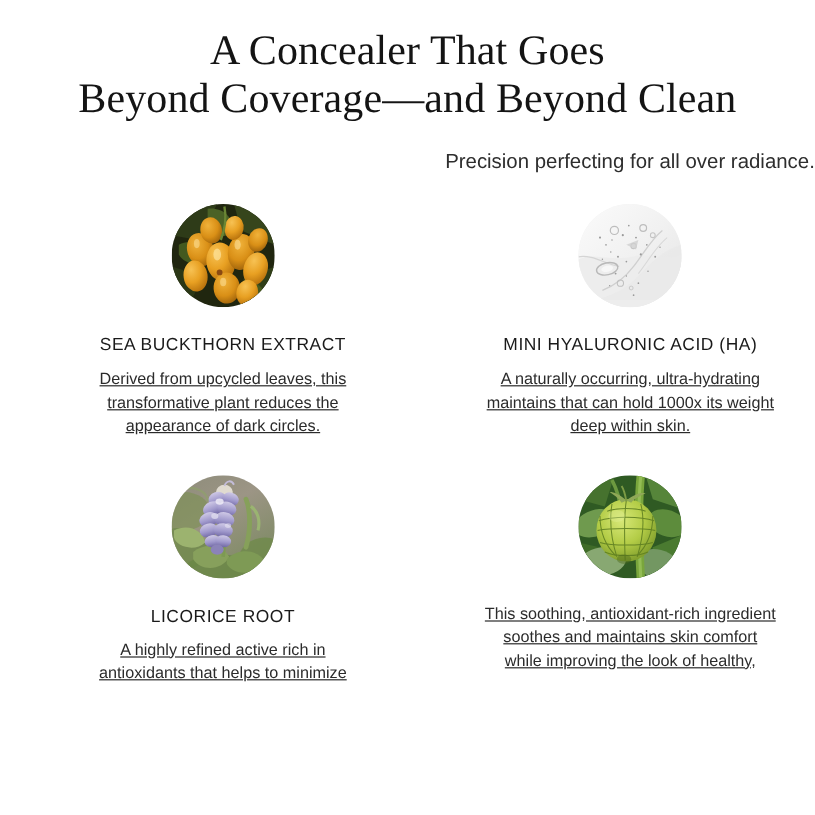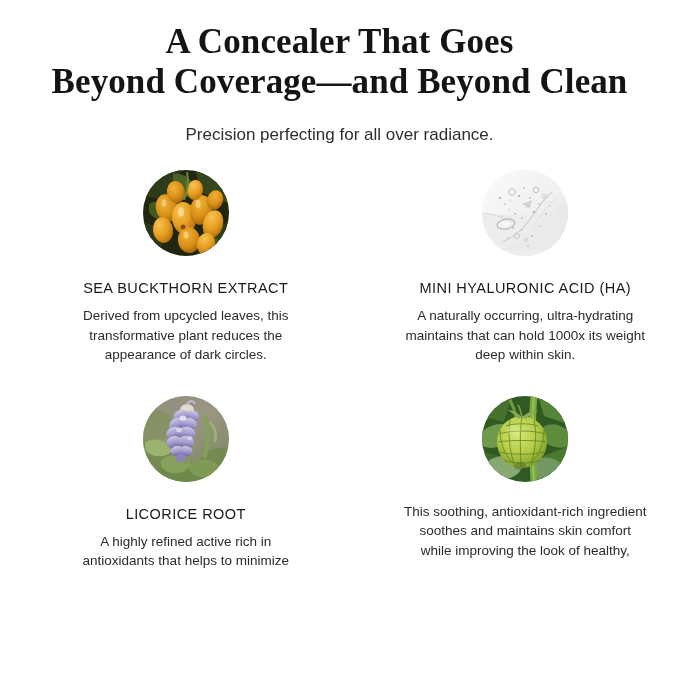--- a/index.html
+++ b/index.html
@@ -24,37 +24,38 @@
   
   .header {
     padding-top: 22px;
     text-align: center;
   }
   .headline {
     font-family: "Liberation Serif", serif;
     font-size: 35px;
     line-height: 40px;
     color: #141414;
-    font-weight: 700;
+    font-weight: 400;
     letter-spacing: 0.1px;
     margin: 0;
     padding: 0 30px;
   }
   .headline .line {
     display: block;
     white-space: nowrap;
   }
   .subtitle {
     font-family: "Liberation Sans", sans-serif;
     font-size: 17px;
     line-height: 22px;
     color: #2e2e2e;
     font-weight: 400;
     margin: 0;
     padding-top: 22px;
+    text-align: right;
   }
 
   
   .grid {
     position: absolute;
     top: 170px;
     left: 16px;
     width: 679px;
     display: grid;
     grid-template-columns: 1fr 1fr;
@@ -102,20 +103,21 @@
     font-size: 13.5px;
     line-height: 19.5px;
     color: #2b2b2b;
     font-weight: 400;
     margin: 0;
     padding-top: 10px;
   }
   .ing-desc .dline {
     display: block;
     white-space: nowrap;
+    text-decoration: underline;
   }
 </style>
 </head>
 <body>
 
 <div class="page">
 
   <div class="header">
     <h1 class="headline">
       <span class="line">A Concealer That Goes</span>

